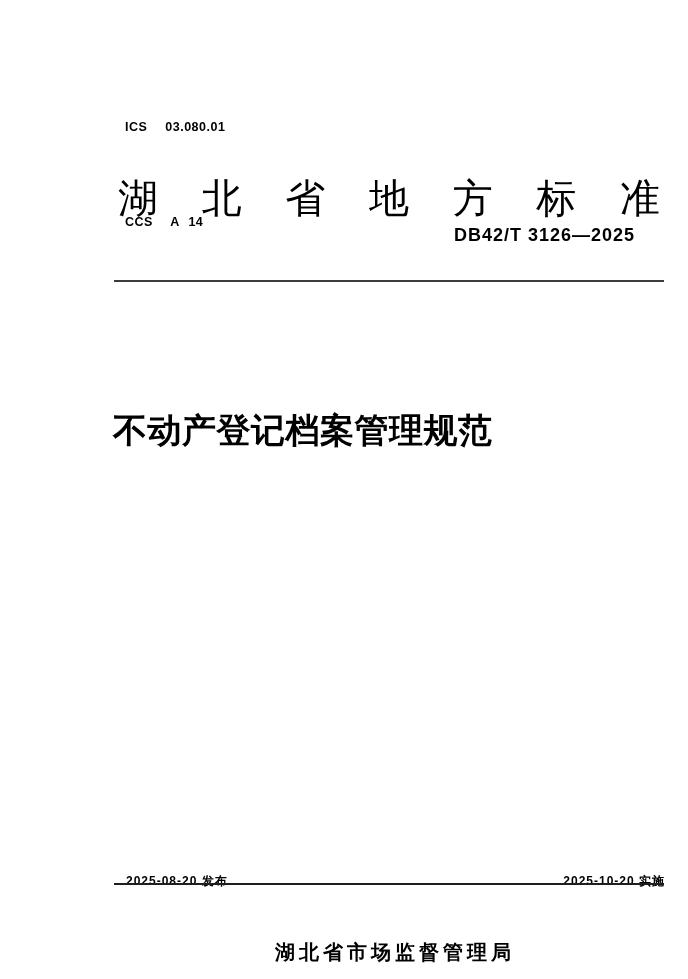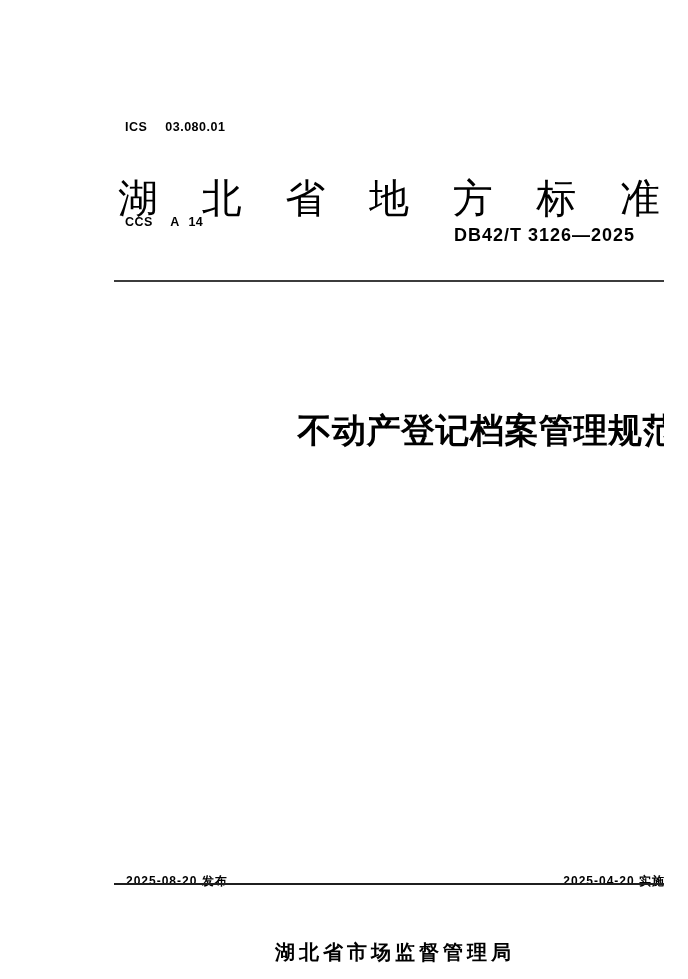--- a/index.html
+++ b/index.html
@@ -79,21 +79,21 @@
   .rule-bottom{
     top:847px;
     height:2px;
     background:var(--rule-color-bottom);
   }
   .doc-title{
     position:absolute;
     top:372px;
     left:77px;
     width:564px;
-    text-align:right;
+    text-align:left;
     font-size:34px;
     font-weight:600;
     letter-spacing:0.5px;
   }
   .doc-subtitle{
     position:absolute;
     top:433px;
     left:37px;
     width:644px;
     text-align:center;
@@ -150,21 +150,21 @@
 
   <div class="std-number">DB42/T 3126—2025</div>
 
   <div class="rule rule-top"></div>
 
   <div class="doc-title">不动产登记档案管理规范</div>
 
 
   <div class="dates">
     <span>2025-08-20 发布</span>
-    <span>2025-04-20 实施</span>
+    <span>2025-10-20 实施</span>
   </div>
 
   <div class="rule rule-bottom"></div>
 
   <div class="publisher-row">
     <span>湖北省市场监督管理局</span>
     <span>发 布</span>
   </div>
 
 </div>

